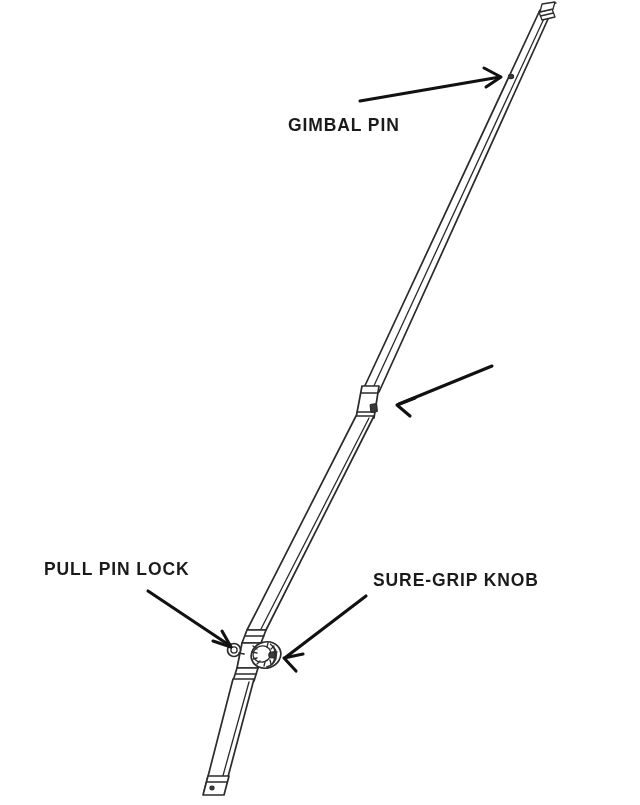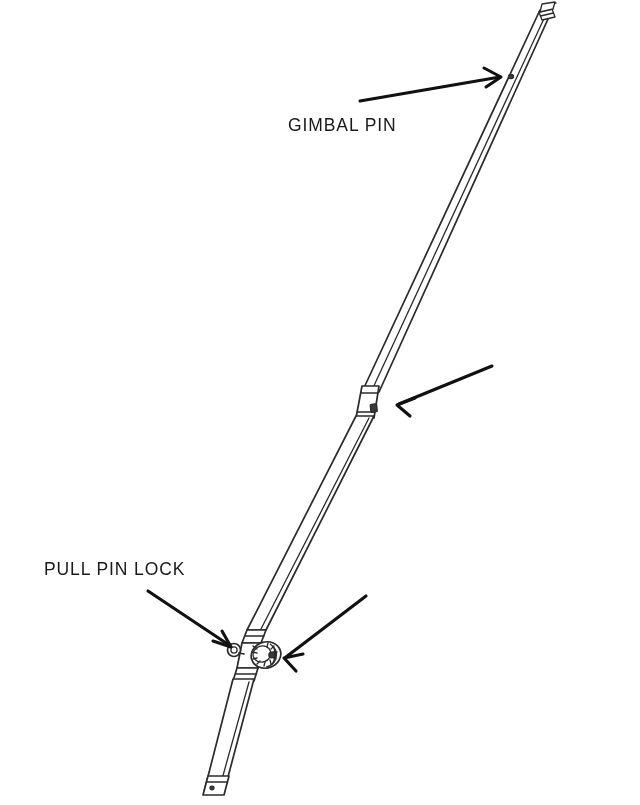--- a/index.html
+++ b/index.html
@@ -26,21 +26,21 @@
   #diagram-svg {
     position: absolute;
     left: 0;
     top: 0;
     display: block;
   }
   .callout-label {
     position: absolute;
     color: #1a1a1a;
     font-family: "Liberation Sans", sans-serif;
-    font-weight: normal;
+    font-weight: bold;
     font-size: 17.5px;
     letter-spacing: 0.9px;
     line-height: 1;
     white-space: nowrap;
     -webkit-font-smoothing: antialiased;
   }
   .lbl-gimbal-pin   { left: 288px; top: 117px; }
   .lbl-throw-latch  { left: 498px; top: 340px; }
   .lbl-pull-pin     { left: 15px;   top: 561px; margin-left: 29px; }
   .lbl-sure-grip    { left: 373px; top: 572px; }
@@ -162,14 +162,15 @@
       <path class="arw" d="M303,654 L284,658 L296,671"></path>
     </g>
 
   </svg>
 
   <div class="callout-label lbl-gimbal-pin">GIMBAL PIN</div>
 
 
   <div class="callout-label lbl-pull-pin">PULL PIN LOCK</div>
 
+  <div class="callout-label lbl-sure-grip">SURE-GRIP KNOB</div>
 
 </div>
 
 </body></html>

